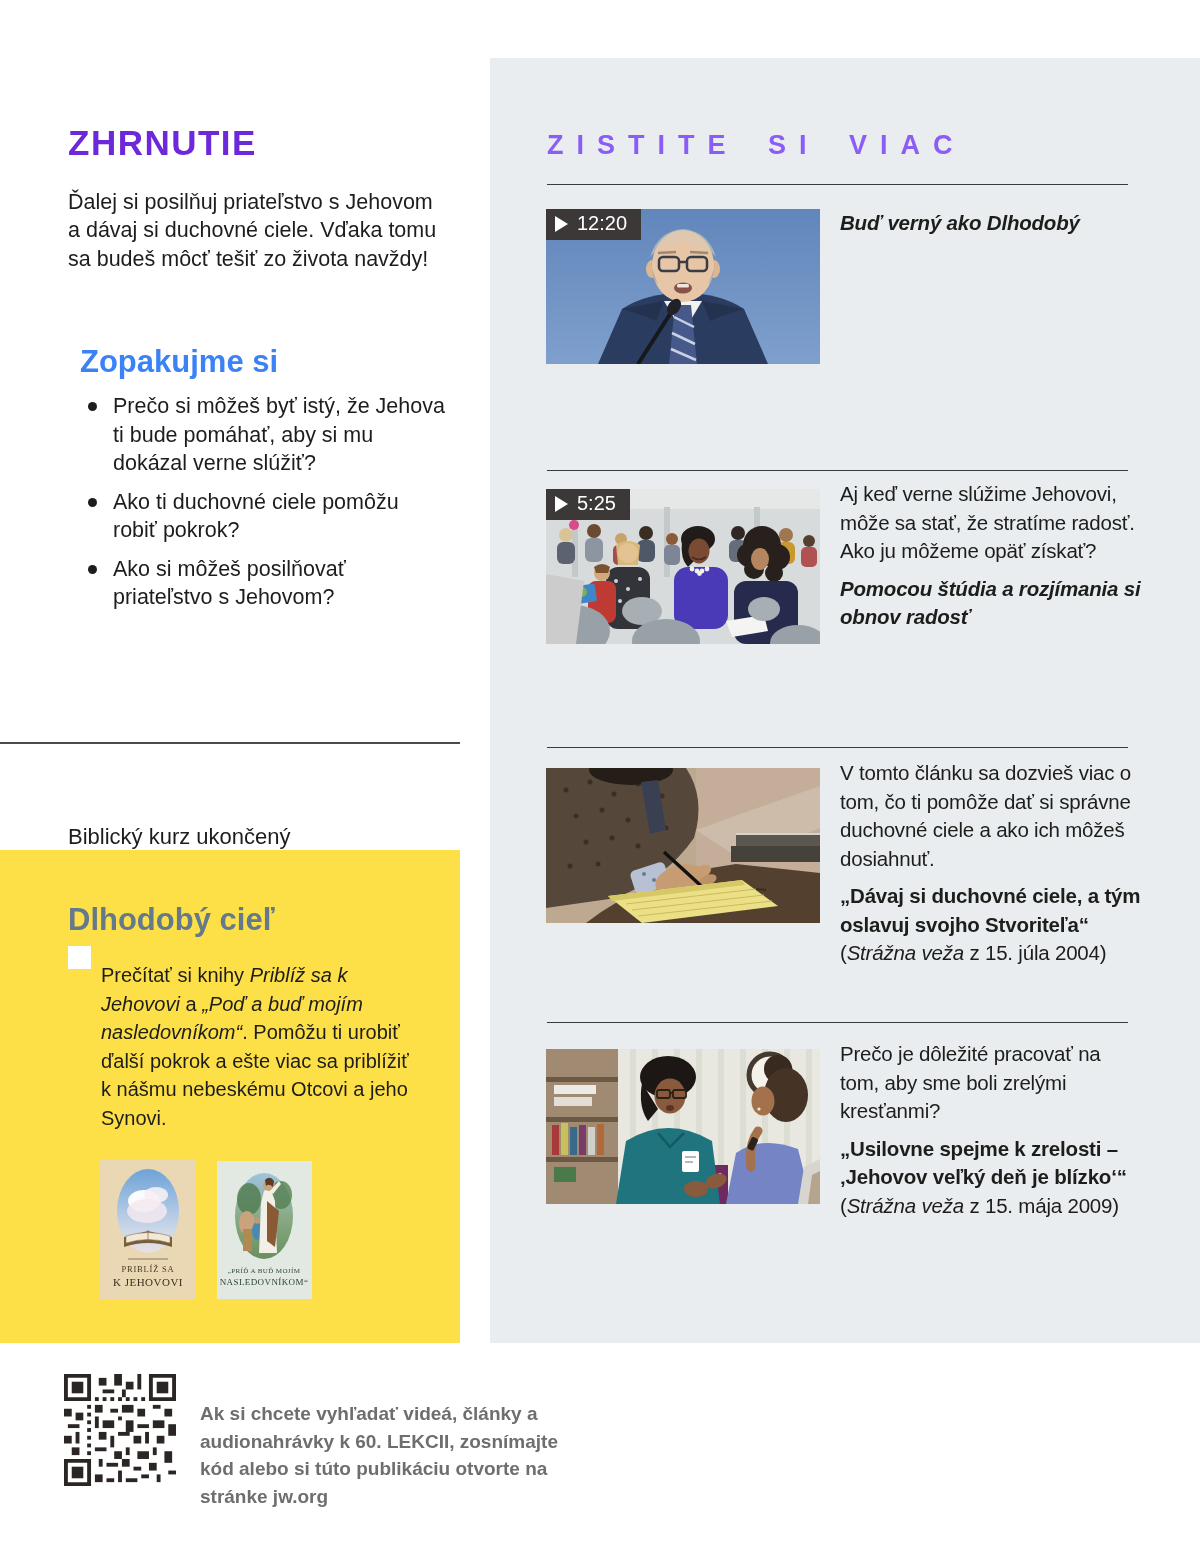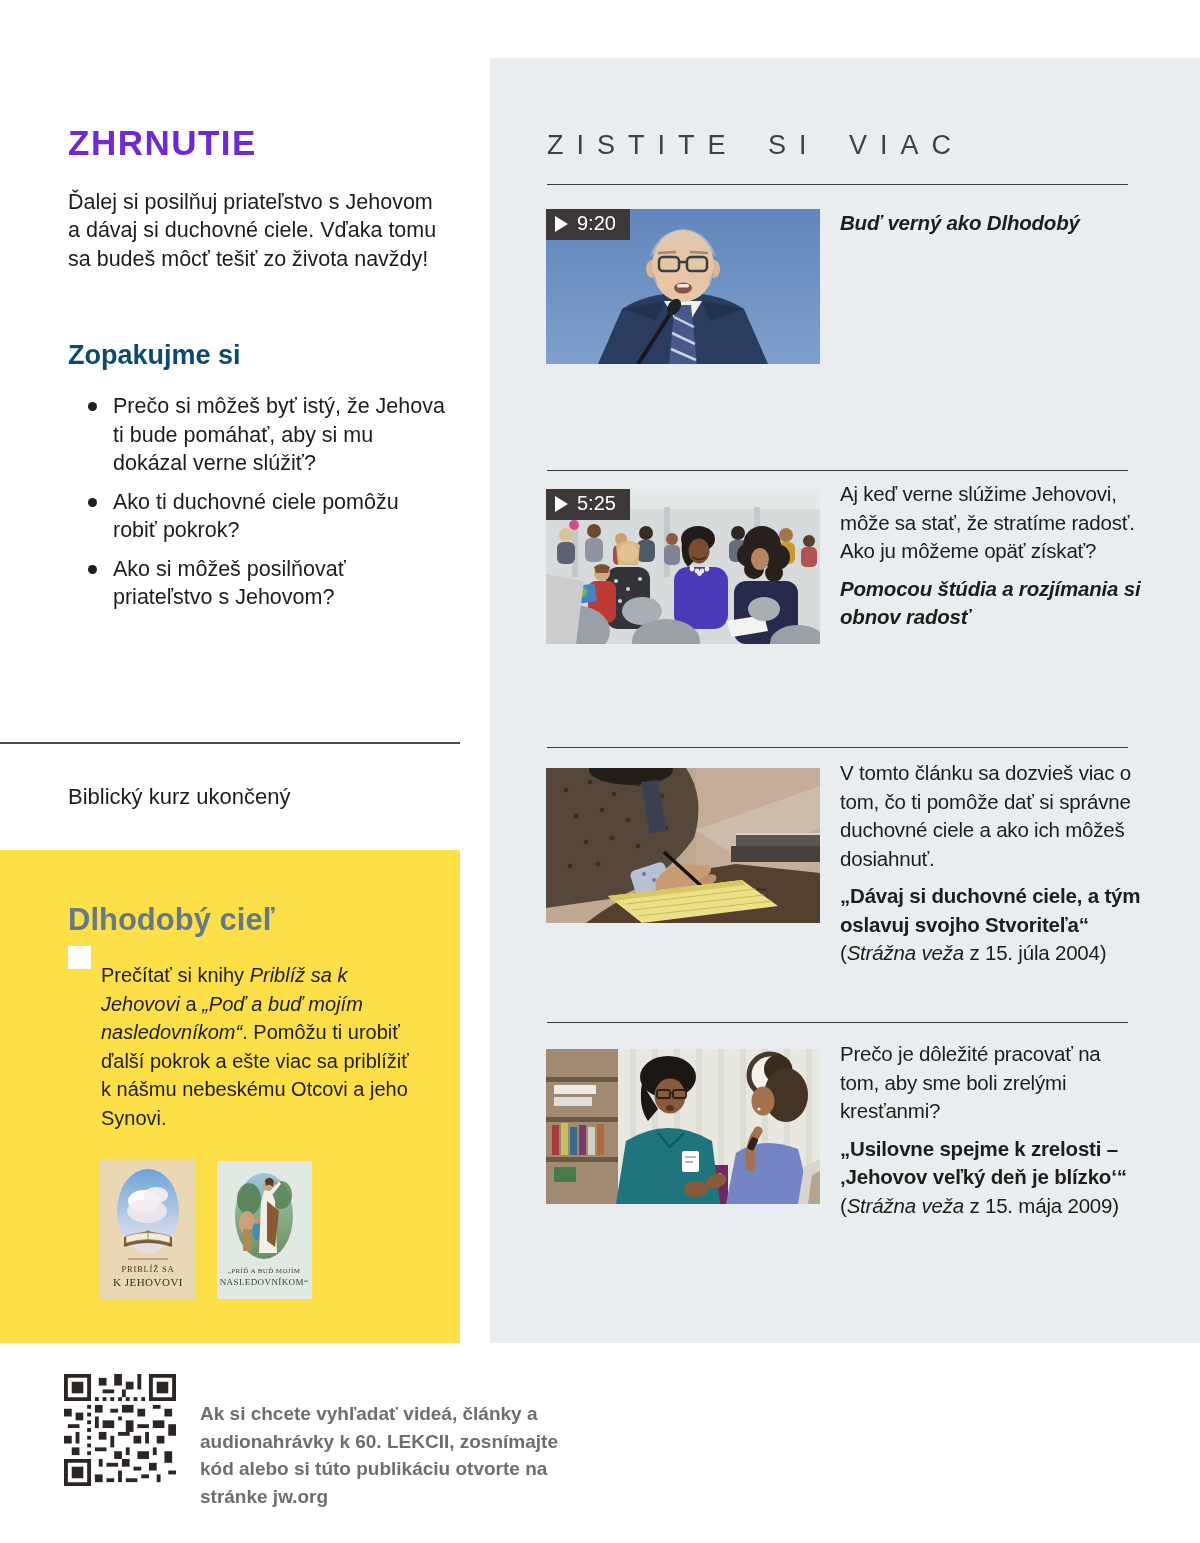--- a/index.html
+++ b/index.html
@@ -3,43 +3,43 @@
 <meta charset="utf-8">
 <style>
   html,body{margin:0;padding:0;background:#fff;}
   .page{position:relative;width:1200px;height:1543px;background:#ffffff;overflow:hidden;
         font-family:"Liberation Sans",sans-serif;color:#1d1d1b;}
   .abs{position:absolute;}
 
   
   .summary-title{left:68px;top:100px;font-size:35px;font-weight:800;letter-spacing:1.5px;color:#6d28d9;}
   .summary-text{left:68px;top:166px;width:374px;font-size:21.5px;line-height:28.5px;}
-  .review-title{left:68px;top:318px;font-size:27px;font-weight:700;color:#0c4a6e;}
+  .review-title{left:80px;top:318px;font-size:31px;font-weight:700;color:#3b82f6;}
   .review-list{left:68px;top:392px;width:378px;margin:0;padding:0;list-style:none;}
   .review-list li{position:relative;padding-left:45px;margin-bottom:10px;
                   font-size:21.5px;line-height:28.5px;}
   .bullet-dot{position:absolute;left:20px;top:10px;width:9px;height:9px;border-radius:50%;background:#1d1d1b;}
   .left-rule{left:0;top:742px;width:460px;height:0;border-top:2px solid #4a4a4a;}
-  .course-status{left:68px;top:762px;font-size:22px;}
+  .course-status{left:68px;top:802px;font-size:22px;}
 
   .goal-box{left:0;top:850px;width:460px;height:493px;background:#fde047;}
   .goal-title{position:absolute;left:68px;top:26px;font-size:31px;font-weight:700;color:#64798b;}
   .goal-checkbox{position:absolute;left:68px;top:96px;width:23px;height:23px;background:#ffffff;}
   .goal-text{position:absolute;left:101px;top:91px;width:316px;font-size:20px;line-height:28.5px;}
   .book1{position:absolute;left:100px;top:309px;}
   .book2{position:absolute;left:217px;top:311px;}
 
   .qr-svg{left:64px;top:1374px;}
   .qr-caption{left:200px;top:1381px;width:378px;font-size:19px;font-weight:700;
               line-height:27.5px;color:#6e6e6e;}
 
   
   .panel{left:490px;top:58px;width:710px;height:1285px;background:#e9edf0;}
-  .panel-title{position:absolute;left:57px;top:50px;font-size:27px;font-weight:400;
-               color:#404040;letter-spacing:13px;word-spacing:9px;white-space:nowrap;}
+  .panel-title{position:absolute;left:57px;top:50px;font-size:27px;font-weight:700;
+               color:#8b5cf6;letter-spacing:13px;word-spacing:9px;white-space:nowrap;}
   .sep{position:absolute;left:57px;width:581px;height:0;border-top:1.5px solid #3c3c3c;}
   .sep1{top:126px}.sep2{top:412px}.sep3{top:689px}.sep4{top:964px}
   .thumb{position:absolute;left:56px;width:274px;height:155px;overflow:hidden;}
   .th1{top:151px}.th2{top:431px}.th3{top:710px}.th4{top:991px}
   .badge{position:absolute;left:0;top:0;display:flex;align-items:center;gap:9px;
          background:#3b3837;color:#fff;font-size:20px;padding:3px 14px 5px 9px;}
   .play-tri{width:0;height:0;border-left:13px solid #fff;border-top:8px solid transparent;
             border-bottom:8px solid transparent;}
   .itxt{position:absolute;left:350px;width:302px;font-size:20.5px;line-height:28.5px;letter-spacing:-0.2px;}
   .tx1{top:142px}.tx2{top:422px}.tx3{top:701px}.tx4{top:982px}
@@ -247,21 +247,21 @@
         <line x1="133" y1="53" x2="141" y2="53" stroke="#3a3d44" stroke-width="2.5"></line>
         <line x1="112" y1="44" x2="130" y2="43" stroke="#9a8a78" stroke-width="2.5"></line>
         <line x1="144" y1="43" x2="162" y2="44" stroke="#9a8a78" stroke-width="2.5"></line>
         <ellipse cx="137" cy="79" rx="9" ry="5.5" fill="#8a5148"></ellipse>
         <rect x="131" y="75" width="12" height="3.5" rx="1.5" fill="#f0e8e0"></rect>
         <line x1="92" y1="155" x2="126" y2="102" stroke="#17181c" stroke-width="4"></line>
         <ellipse cx="128" cy="98" rx="9" ry="6" fill="#202227" transform="rotate(-55 128 98)"></ellipse>
       </svg>
       <span class="badge">
         <span class="play-tri"></span>
-        <span>9:20</span>
+        <span>12:20</span>
       </span>
     </div>
     <div class="itxt tx1">
       <p class="link"><span class="seg-bi">Buď verný ako Dlhodobý</span></p>
     </div>
 
     <div class="thumb th2">
       <svg width="274" height="155" viewBox="0 0 274 155">
         <rect width="274" height="155" fill="#d8dbdc"></rect>
         <rect width="274" height="20" fill="#e6e8e8"></rect>

